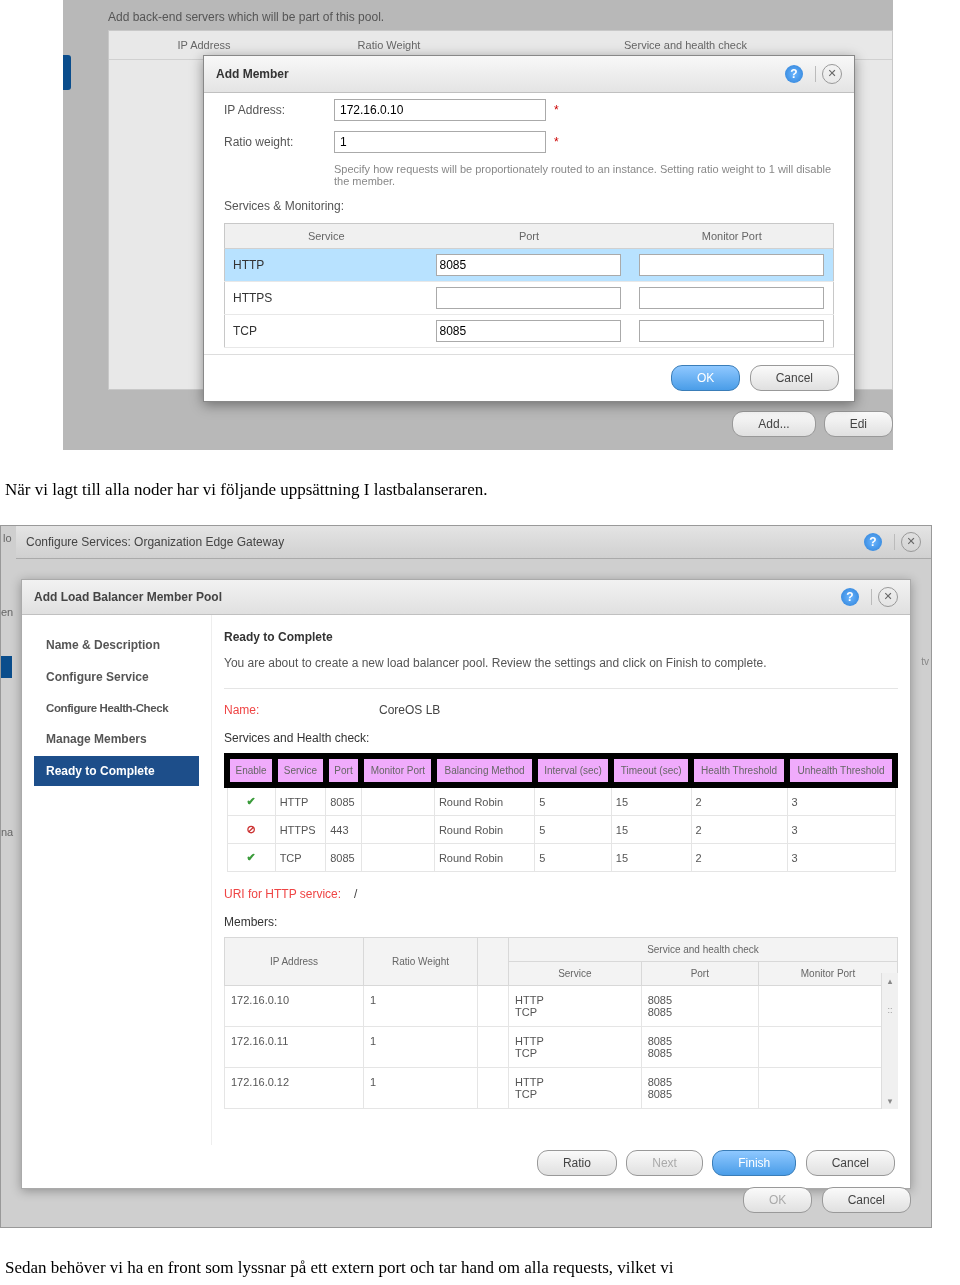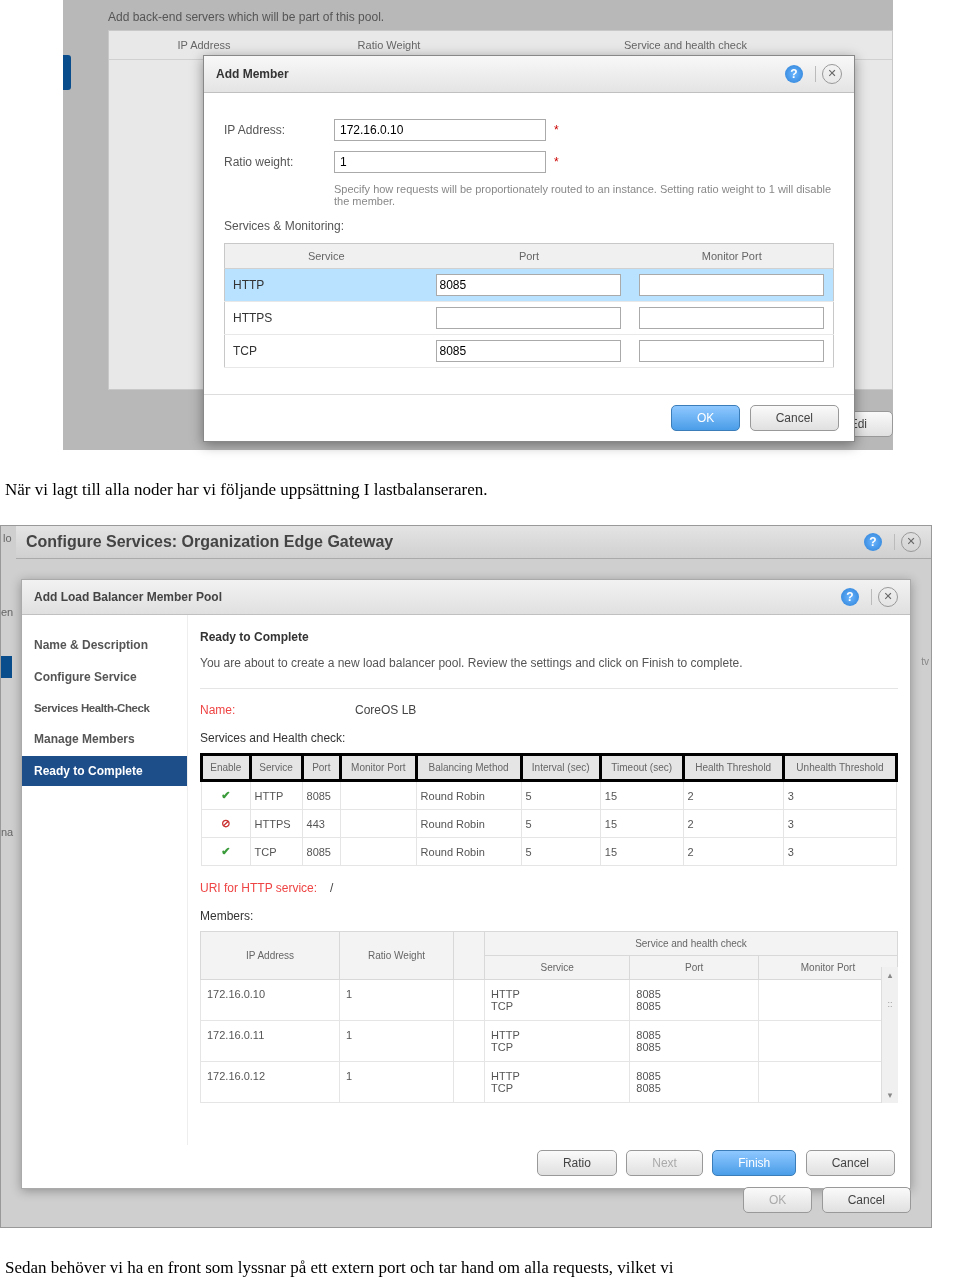--- a/index.html
+++ b/index.html
@@ -10,59 +10,59 @@
   .blocked{position:absolute;top:30px;left:45px;right:0;bottom:60px;border:1px solid #c8c8c8;background:#e8e8e8}
   .tab-blue{position:absolute;left:0;top:55px;width:8px;height:35px;background:#0a4d8c;border-radius:0 3px 3px 0}
   .back-head{display:flex;font-size:11px;color:#666;padding:8px 0;border-bottom:1px solid #d0d0d0}
   .back-head div{flex:1;text-align:center}
   .modal1{position:absolute;left:140px;top:55px;width:650px;background:#fff;border:1px solid #888;box-shadow:0 3px 12px rgba(0,0,0,0.4)}
   .modal-titlebar{background:linear-gradient(#f8f8f8,#e4e4e4);padding:8px 12px;border-bottom:1px solid #c0c0c0;display:flex;align-items:center}
   .modal-title{font-weight:bold;color:#333;flex:1}
   .help-icon{width:18px;height:18px;border-radius:50%;background:radial-gradient(#6ab5ff,#2b7fd6);color:#fff;text-align:center;line-height:18px;font-weight:bold;font-size:12px;margin-right:6px}
   .sep{width:1px;height:16px;background:#bbb;margin:0 6px}
   .close-icon{width:18px;height:18px;border:1px solid #999;border-radius:50%;text-align:center;line-height:16px;color:#666;font-size:11px}
-  .modal-body{padding:26px 20px}
+  .modal-body{padding:6px 20px}
   .form-row{display:flex;align-items:center;margin-bottom:10px}
   .form-row label{width:110px;color:#555}
   .form-row input{flex:0 0 200px;padding:3px 5px;border:1px solid #aaa;font-size:12px}
   .req{color:#c00;margin-left:8px}
   .help-text{color:#888;font-size:11px;margin-left:110px;margin-bottom:12px}
   .sect-label{color:#555;margin:10px 0}
   .svc-table{border:1px solid #c8c8c8;width:100%;border-collapse:collapse}
   .svc-table th{background:#f0f0f0;font-weight:normal;color:#666;padding:6px;border-bottom:1px solid #d0d0d0;font-size:11px}
   .svc-table td{padding:5px 8px;border-bottom:1px solid #e8e8e8}
   .svc-table input{width:95%;padding:3px;border:1px solid #aaa;font-size:12px}
   .svc-table tr.sel td{background:#b8e2ff}
   .btn-row{text-align:right;padding:10px 15px;border-top:1px solid #ddd}
-  .btn{display:inline-block;padding:5px 25px;border:1px solid #999;border-radius:5px;background:linear-gradient(#fafafa,#e0e0e0);font-size:12px;color:#444;margin-left:6px}
+  .btn{display:inline-block;padding:5px 25px;border:1px solid #999;border-radius:11px;background:linear-gradient(#fafafa,#e0e0e0);font-size:12px;color:#444;margin-left:6px}
   .btn.primary{background:linear-gradient(#8fc8ff,#4a9de8);border-color:#3a7db8;color:#fff}
   .btn.disabled{color:#aaa}
   .attrib-add{position:absolute;bottom:13px;right:0;display:flex}
   .narr{font-family:Georgia,'Times New Roman',serif;font-size:17px;margin:30px 5px 25px 5px;color:#000}
   
   .screenshot2{height:701px;width:930px;position:relative;background:#cfcfcf;border:1px solid #999}
   .sc2-titlebar{background:linear-gradient(#e4e4e4,#d0d0d0);padding:6px 10px;display:flex;align-items:center;border-bottom:1px solid #aaa}
-  .sc2-title{font-weight:bold;color:#444;flex:1;font-size:16px}
+  .sc2-title{font-weight:normal;color:#444;flex:1;font-size:12px}
   .lo-frag{position:absolute;left:2px;top:6px;font-size:11px;color:#666}
   .inner-dialog{margin:20px;background:#fff;border:1px solid #aaa;box-shadow:0 2px 10px rgba(0,0,0,0.3);height:608px;position:relative}
   .inner-titlebar{background:linear-gradient(#f2f2f2,#e0e0e0);padding:7px 12px;display:flex;align-items:center;border-bottom:1px solid #c0c0c0}
   .inner-title{font-weight:bold;flex:1;color:#444}
   .wizard{display:flex;height:530px}
-  .wiz-side{width:165px;padding:15px 0}
+  .wiz-side{width:165px;padding:15px 12px}
   .wiz-step{padding:8px 12px;font-weight:bold;color:#555;font-size:12px;margin-bottom:2px}
   .wiz-step.thin{font-size:11.5px;letter-spacing:-0.4px}
   .wiz-step.active{background:#1d4e8a;color:#fff}
   .wiz-main{flex:1;padding:15px 12px;border-left:1px solid #eee;overflow:hidden}
   .rtc-title{font-weight:bold;margin-bottom:12px;color:#333}
   .rtc-desc{margin-bottom:18px;color:#555}
   .kv{display:flex;margin-bottom:14px}
   .kv .k{width:155px;color:#ef4444}
   .kv .v{color:#444}
   .svc2-table{width:100%;border-collapse:collapse;font-size:11px;margin-bottom:15px}
-  .svc2-table th{background:#e5e5e5;padding:6px 4px;border:3px solid #000000;font-weight:normal;color:#666;font-size:10px}
+  .svc2-table th{background:#f0abfc;padding:6px 4px;border:6px solid #000000;font-weight:normal;color:#666;font-size:10px}
   .svc2-table td{padding:7px 4px;border:1px solid #e5e5e5;color:#555}
   .check{color:#3a9b3a;font-weight:bold}
   .nope{color:#c33;font-weight:bold}
   .mem-table{width:100%;border-collapse:collapse;font-size:11px}
   .mem-table th{background:#f3f3f3;padding:6px 4px;border:1px solid #d8d8d8;font-weight:normal;color:#666;font-size:10px}
   .mem-table td{padding:8px 6px;border:1px solid #e5e5e5;color:#555;vertical-align:top}
   .mem-wrap{position:relative}
   .scroll-gutter{position:absolute;right:0;top:36px;bottom:0;width:16px;background:#f0f0f0;border-left:1px solid #ddd}
   .scroll-up,.scroll-dn{position:absolute;left:0;width:16px;height:16px;text-align:center;font-size:9px;color:#888;line-height:16px}
   .scroll-up{top:0}.scroll-dn{bottom:0}
@@ -168,21 +168,21 @@
       <div class="inner-titlebar">
         <span class="inner-title">Add Load Balancer Member Pool</span>
         <span class="help-icon">?</span>
         <span class="sep"></span>
         <span class="close-icon">✕</span>
       </div>
       <div class="wizard">
         <div class="wiz-side" id="wiz-steps">
             <div class="wiz-step">Name &amp; Description</div>
             <div class="wiz-step">Configure Service</div>
-            <div class="wiz-step thin">Services Health-Check</div>
+            <div class="wiz-step thin">Configure Health-Check</div>
             <div class="wiz-step">Manage Members</div>
             <div class="wiz-step active">Ready to Complete</div>
           </div>
         <div class="wiz-main">
           <div class="rtc-title">Ready to Complete</div>
           <div class="rtc-desc">You are about to create a new load balancer pool. Review the settings and click on Finish to complete.</div>
           <hr style="border:none;border-top:1px solid #e5e5e5;margin-bottom:14px">
           <div class="kv">
             <div class="k">Name:</div>
             <div class="v">CoreOS LB</div>

